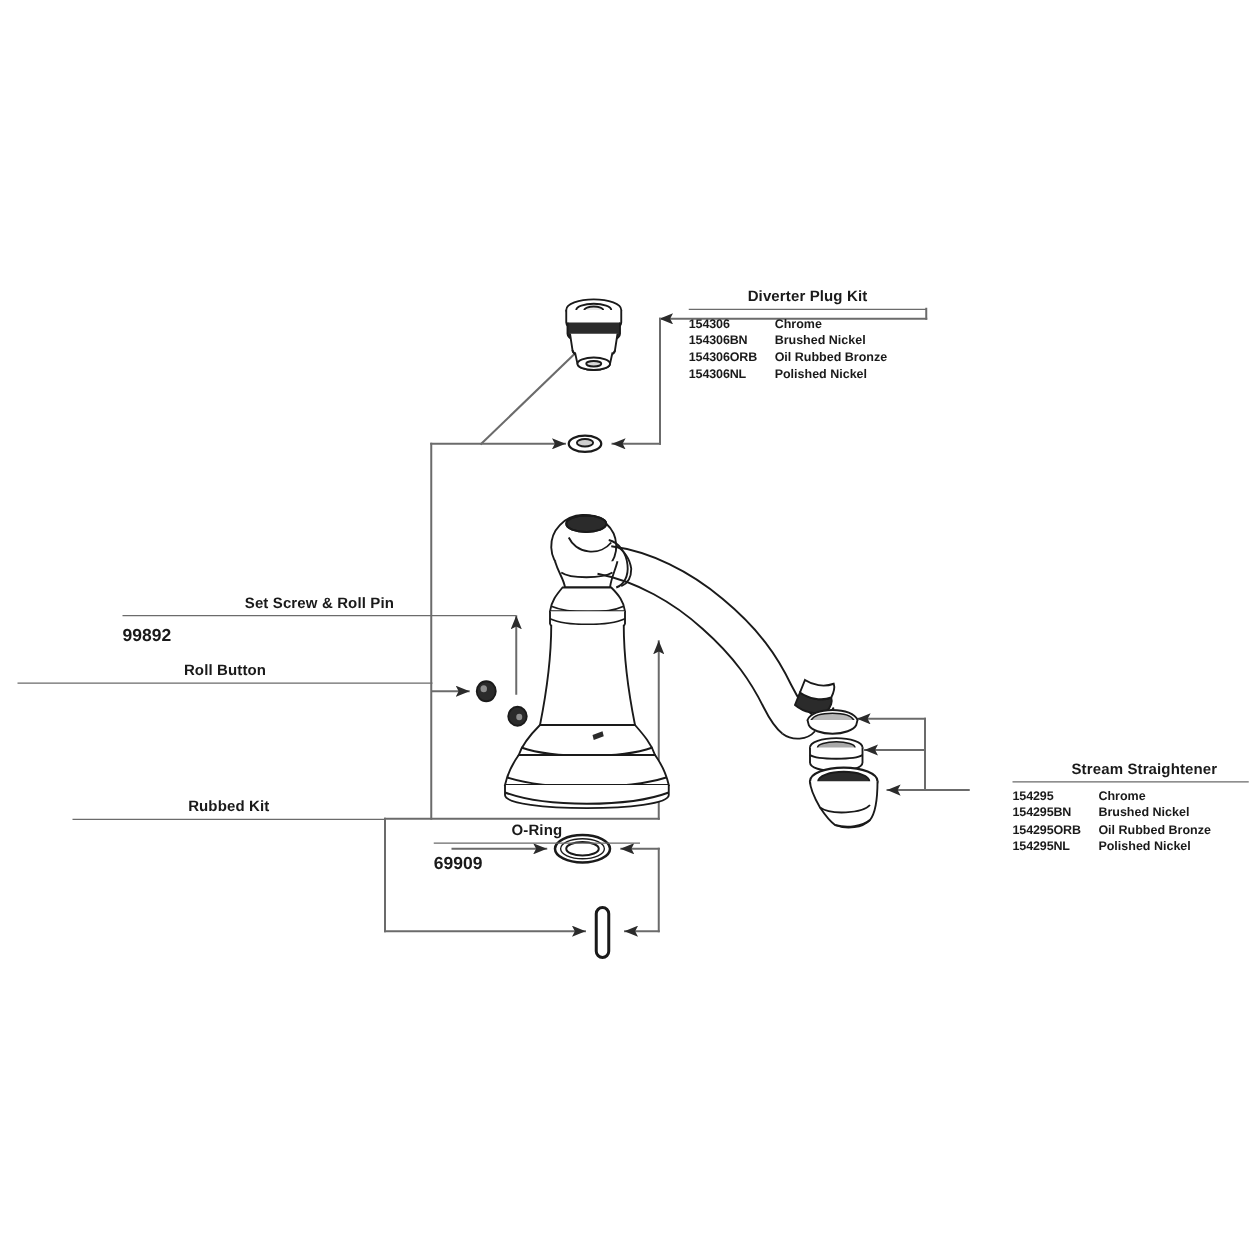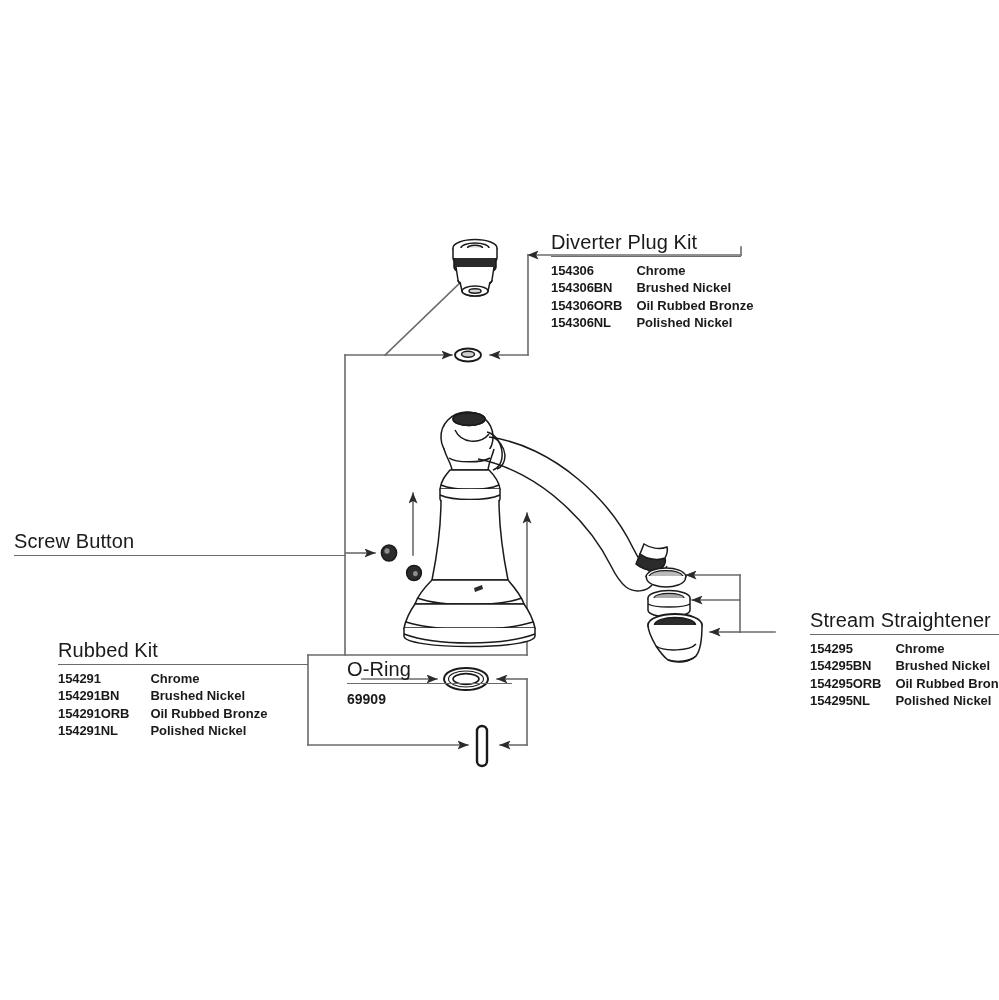--- a/index.html
+++ b/index.html
@@ -7,27 +7,27 @@
     width:999px;height:1000px;position:relative;overflow:hidden;
     font-family:"Liberation Sans", sans-serif;
     color:#1a1a1a;
     -webkit-font-smoothing:antialiased;
   }
   #diagram-canvas{position:absolute;left:0;top:0;width:999px;height:1000px;}
   .svg-layer{position:absolute;left:0;top:0;width:999px;height:1000px;}
 
   .callout{position:absolute;}
   .callout-title{
-    font-size:20px;font-weight:400;color:#1a1a1a;
-    letter-spacing:.1px;white-space:nowrap;line-height:1.1;
+    font-size:12px;font-weight:700;color:#1a1a1a;
+    letter-spacing:.1px;white-space:nowrap;line-height:1.1;text-align:center;
   }
   .callout-rule{height:1px;background:#6b6b6b;margin-top:3px;}
   .part-table{margin-top:5px;border-collapse:collapse;}
   .part-table td{
-    font-size:13px;line-height:1.33;padding:0;white-space:nowrap;
+    font-size:10px;line-height:1.33;padding:0;white-space:nowrap;
     vertical-align:top;color:#1a1a1a;
   }
   .part-num{font-weight:700;padding-right:14px !important;letter-spacing:-.1px;}
   .part-fin{font-weight:700;}
 
   .single-num{font-size:14px;font-weight:700;margin-top:7px;white-space:nowrap;}
 
   
   #cal-diverter{left:551px;top:231px;}
   #cal-diverter .callout-rule{width:190px;}
@@ -238,49 +238,34 @@
         <td class="part-fin">Oil Rubbed Bronze</td>
       </tr>
       <tr>
         <td class="part-num">154306NL</td>
         <td class="part-fin">Polished Nickel</td>
       </tr>
     </tbody>
       </table>
   </div>
 
+  <div class="callout" id="cal-setscrew">
+    <div class="callout-title">Set Screw &amp; Roll Pin</div>
+    <div class="callout-rule"></div>
+    <div class="single-num">99892</div>
+  </div>
 
   <div class="callout" id="cal-plugbutton">
-    <div class="callout-title">Screw Button</div>
+    <div class="callout-title">Roll Button</div>
     <div class="callout-rule"></div>
   </div>
 
   <div class="callout" id="cal-spout">
     <div class="callout-title">Rubbed Kit</div>
     <div class="callout-rule"></div>
-    <table class="part-table">
-      <tbody>
-          <tr>
-        <td class="part-num">154291</td>
-        <td class="part-fin">Chrome</td>
-      </tr>
-      <tr>
-        <td class="part-num">154291BN</td>
-        <td class="part-fin">Brushed Nickel</td>
-      </tr>
-      <tr>
-        <td class="part-num">154291ORB</td>
-        <td class="part-fin">Oil Rubbed Bronze</td>
-      </tr>
-      <tr>
-        <td class="part-num">154291NL</td>
-        <td class="part-fin">Polished Nickel</td>
-      </tr>
-    </tbody>
-      </table>
   </div>
 
   <div class="callout" id="cal-oring">
     <div class="callout-title">O-Ring</div>
     <div class="callout-rule"></div>
     <div class="single-num">69909</div>
   </div>
 
   <div class="callout" id="cal-stream">
     <div class="callout-title">Stream Straightener</div>

